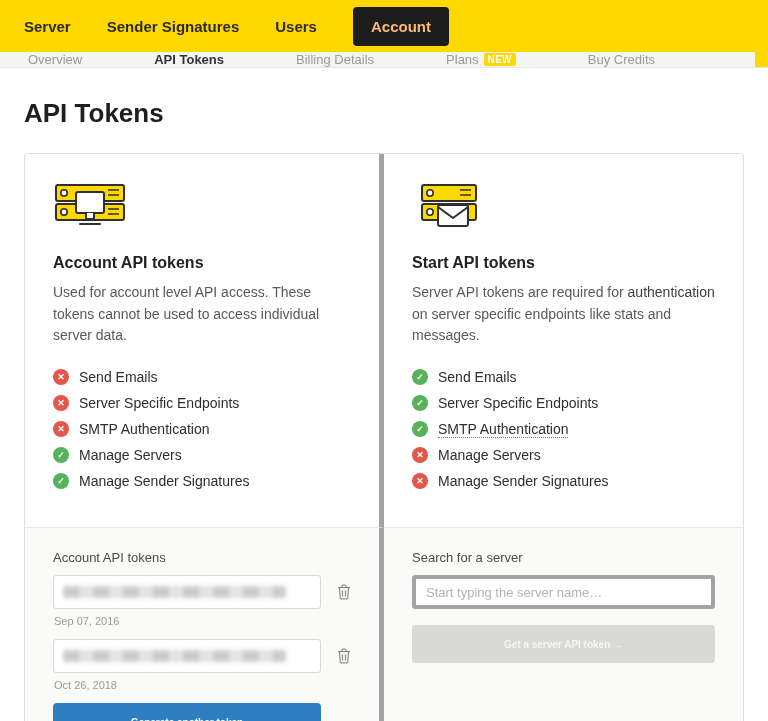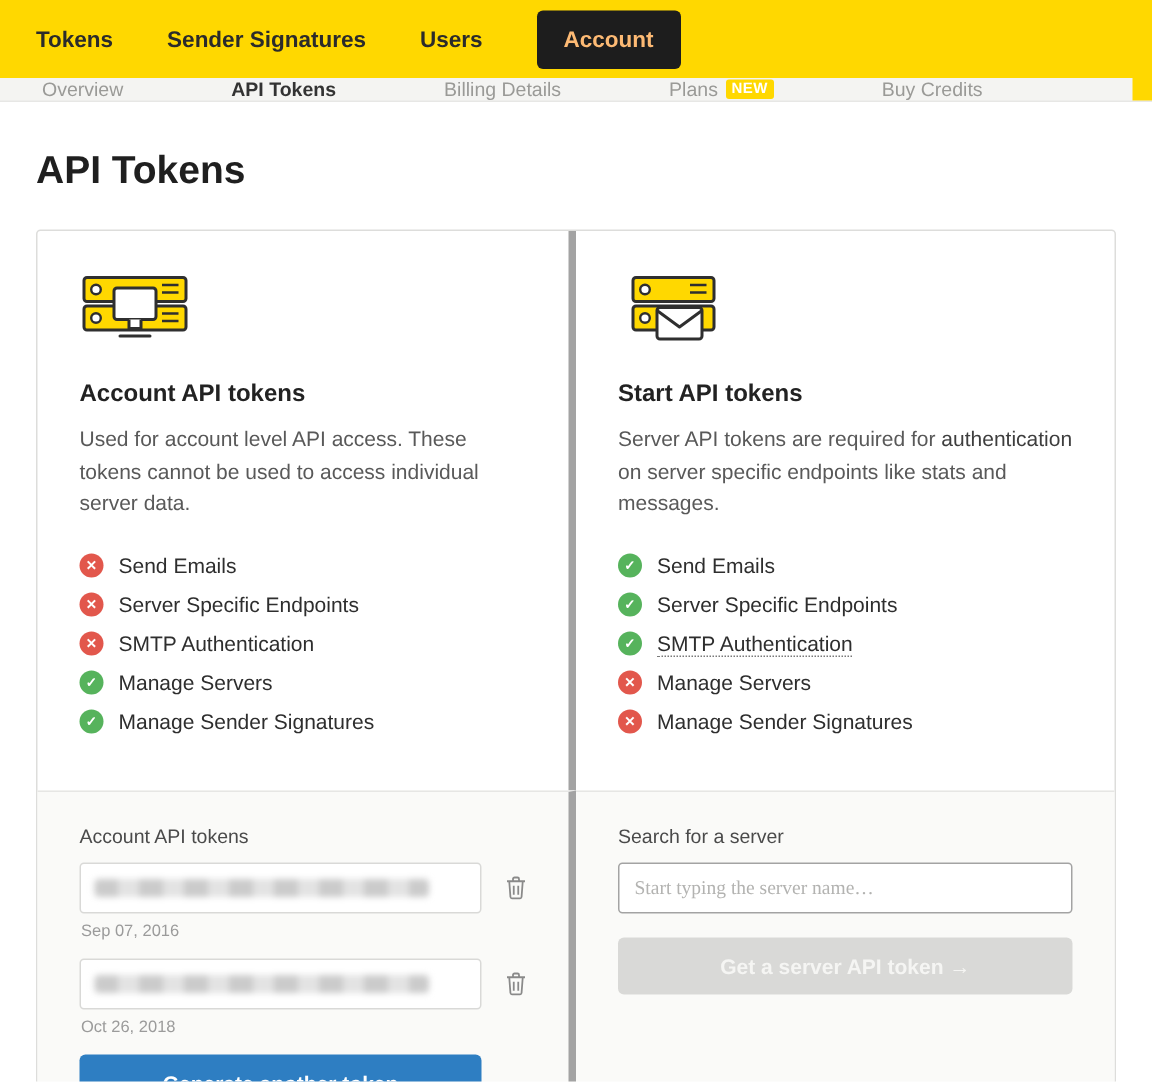--- a/index.html
+++ b/index.html
@@ -178,54 +178,54 @@
     color:#9b9b9b;
     margin:6px 0 12px 1px;
   }
   .btn {
     display:block;
     width:calc(100% - 30px);
     height:38px;
     border:none;
     border-radius:4px;
     font-family:"Liberation Sans", sans-serif;
-    font-size:14px;
+    font-size:10px;
     font-weight:bold;
     cursor:pointer;
   }
   .btn-primary {
     background:#2e7ec2;
     color:#ffffff;
     margin-top:6px;
   }
   .btn-disabled {
     width:100%;
     background:#d9d9d7;
     color:#f5f5f3;
     cursor:default;
     margin-top:16px;
   }
   .search-input {
     width:100%;
     height:34px;
-    border:1px solid #a3a3a3;
+    border:4px solid #a3a3a3;
     border-radius:3px;
     padding:0 10px;
-    font-family:Liberation Serif, serif;
+    font-family:Liberation Sans, sans-serif;
     font-size:13px;
     color:#ef4444;
     background:#fff;
   }
   .search-input::placeholder { color:#b3b3b1; }
 </style>
 </head>
 <body>
 
 <nav class="topnav">
-  <span class="topnav-item">Tokens</span>
+  <span class="topnav-item">Server</span>
   <span class="topnav-item">Sender Signatures</span>
   <span class="topnav-item">Users</span>
   <span class="topnav-item active">Account</span>
 </nav>
 
 <nav class="subnav">
   <span class="subnav-item">Overview</span>
   <span class="subnav-item active">API Tokens</span>
   <span class="subnav-item">Billing Details</span>
   <span class="subnav-item">

